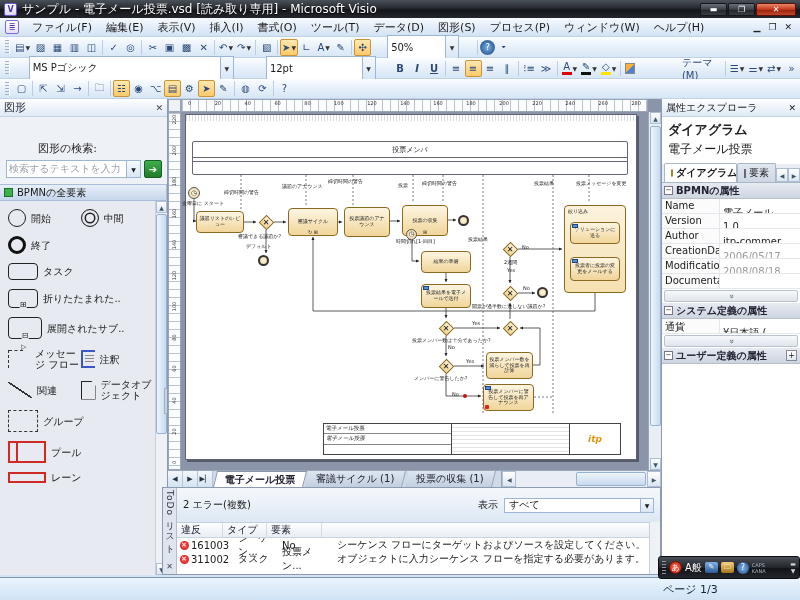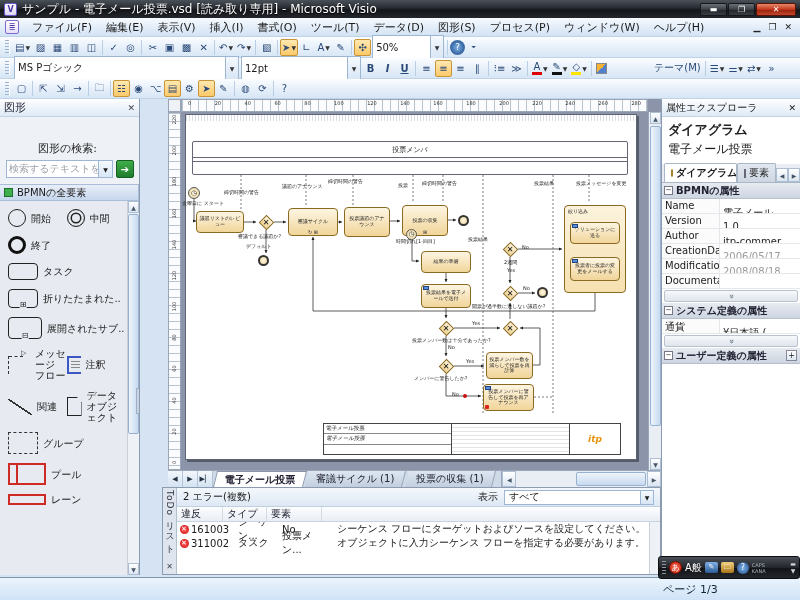--- a/index.html
+++ b/index.html
@@ -27,29 +27,29 @@
   
   .tbar{position:absolute;left:0;width:800px;display:flex;align-items:center;
     background:linear-gradient(#fbfdff,#e7f0fa 50%,#d7e6f5);border-bottom:1px solid #c0d2e8;padding-left:2px;}
   .tb1{top:37px;height:21px;} .tb2{top:58px;height:21px;} .tb3{top:79px;height:20px;}
   .grip{width:5px;height:14px;margin:0 3px;background:repeating-linear-gradient(#9ab2cf 0 1px,transparent 1px 3px);border-right:1px solid #fff;}
   .tbi{min-width:17px;height:17px;display:flex;align-items:center;justify-content:center;border:1px solid transparent;border-radius:2px;
     font-size:10px;color:#2b4a77;margin:0 0px;padding:0 1px;}
   .tbi.act{background:linear-gradient(#ffe8b0,#fdc96a);border-color:#c79438;}
   .tbi .dd{font-size:6px;margin-left:1px;color:#333;}
   .sep{width:1px;height:15px;background:#b9cde4;margin:0 2px;}
-  .combo{height:24px;background:#fff;border:1px solid #9db6d4;display:flex;align-items:center;font-size:10px;padding-left:3px;margin:0 1px;}
+  .combo{height:24px;background:#fff;border:1px solid #9db6d4;display:flex;align-items:center;font-size:10px;padding-left:3px;margin:0 16px;}
   .combo .arrow{margin-left:auto;width:13px;height:100%;background:linear-gradient(#f5f9fe,#d8e6f5);border-left:1px solid #9db6d4;
     display:flex;align-items:center;justify-content:center;font-size:6px;color:#333;}
   .c-zoom{width:72px;} .c-font{width:225px;} .c-size{width:120px;}
   .two-tone{display:flex;flex-direction:column;align-items:center;line-height:1;}
   .two-tone .bar{width:10px;height:3px;margin-top:0px;}
 
   
-  .shapes{position:absolute;left:0;top:99px;width:140px;height:476px;background:#eef2f7;border-right:1px solid #8d9bb0;display:flex;flex-direction:column;}
+  .shapes{position:absolute;left:0;top:99px;width:168px;height:476px;background:#eef2f7;border-right:1px solid #8d9bb0;display:flex;flex-direction:column;}
   .sp-head{height:18px;background:linear-gradient(#fdfeff,#dfeaf6);border-bottom:1px solid #c2d3e6;display:flex;align-items:center;padding:0 4px;}
   .sp-head .t{font-size:11px;color:#223;}
   .sp-close{margin-left:auto;font-size:9px;color:#445;}
   .sp-search-label{padding:24px 6px 2px 6px;font-size:11px;margin-left:32px;}
   .sp-search{display:flex;margin:2px 5px 6px 6px;height:18px;}
   .sp-input{flex:1;border:1px solid #9db6d4;background:#fff;color:#9aa0a8;font-size:10px;padding:2px 2px;display:flex;align-items:center;white-space:nowrap;overflow:hidden;}
   .sp-dd{width:14px;border:1px solid #9db6d4;border-left:none;background:linear-gradient(#f5f9fe,#d8e6f5);font-size:6px;display:flex;align-items:center;justify-content:center;}
   .sp-go{width:18px;margin-left:3px;background:linear-gradient(#3fae49,#1f7c2c);border:1px solid #176023;border-radius:2px;color:#fff;
     display:flex;align-items:center;justify-content:center;font-size:10px;font-weight:bold;}
   .sp-stencil-head{height:17px;background:linear-gradient(#e8eff9,#c6d6ec);border:1px solid #a9bdd8;border-left:none;display:flex;align-items:center;padding:0 4px;font-size:10px;}
@@ -147,21 +147,21 @@
   .pt-hscroll{flex:1;margin-left:8px;display:flex;align-items:stretch;background:#e9eef5;border-left:1px solid #9aa6b8;}
   .pt-hscroll .b{width:14px;display:flex;align-items:center;justify-content:center;font-size:6px;background:linear-gradient(#fff,#dbe5f1);border:1px solid #aebfd4;color:#456;}
   .pt-hscroll .thumb{width:70px;margin:1px 0;background:linear-gradient(#eef4fb,#c8daf0);border:1px solid #97b1d1;border-radius:2px;margin-left:60px;}
 
   
   .errpanel{position:absolute;left:162px;top:487px;width:499px;height:88px;background:#fff;border:1px solid #8d9bb0;display:flex;}
   .todo-strip{width:14px;background:#dfe5ee;border-right:1px solid #b4bfce;display:flex;flex-direction:column;align-items:center;padding-top:2px;}
   .todo-strip .vt{writing-mode:vertical-rl;font-size:9px;color:#334;letter-spacing:1px;}
   .todo-strip .x{margin-top:auto;margin-bottom:3px;font-size:8px;color:#445;}
   .err-main{flex:1;display:flex;flex-direction:column;position:relative;}
-  .err-head{height:19px;background:linear-gradient(#f4f8fc,#dde8f4);border-bottom:1px solid #c0d0e2;display:flex;align-items:center;padding:8px 6px;font-size:10px;}
+  .err-head{height:35px;background:linear-gradient(#f4f8fc,#dde8f4);border-bottom:1px solid #c0d0e2;display:flex;align-items:center;padding:8px 6px;font-size:10px;}
   .err-filter{margin-left:auto;display:flex;align-items:center;gap:6px;}
   .err-filter .fcombo{width:150px;height:15px;background:#fff;border:1px solid #9db6d4;display:flex;align-items:center;padding-left:4px;font-size:10px;}
   .err-filter .fcombo .arrow{margin-left:auto;width:13px;height:100%;background:linear-gradient(#f5f9fe,#d8e6f5);border-left:1px solid #9db6d4;font-size:6px;display:flex;align-items:center;justify-content:center;}
   .err-cols{height:15px;display:flex;background:linear-gradient(#fcfdfe,#e9eef5);border-bottom:1px solid #c9d3e0;font-size:10px;color:#223;}
   .err-cols span{padding:0 4px;border-right:1px solid #d4dce6;}
   .ec0{width:46px;} .ec1{width:44px;} .ec2{width:55px;} .ec3{flex:1;border-right:none!important;}
   .err-rows{flex:1;overflow:hidden;font-size:10px;}
   .err-row{display:flex;align-items:center;height:14px;}
   .err-ic{width:14px;display:flex;justify-content:center;}
   .err-ic i{width:9px;height:9px;border-radius:50%;background:radial-gradient(#f66,#c00);color:#fff;font-style:normal;font-size:7px;line-height:9px;text-align:center;font-weight:bold;}

